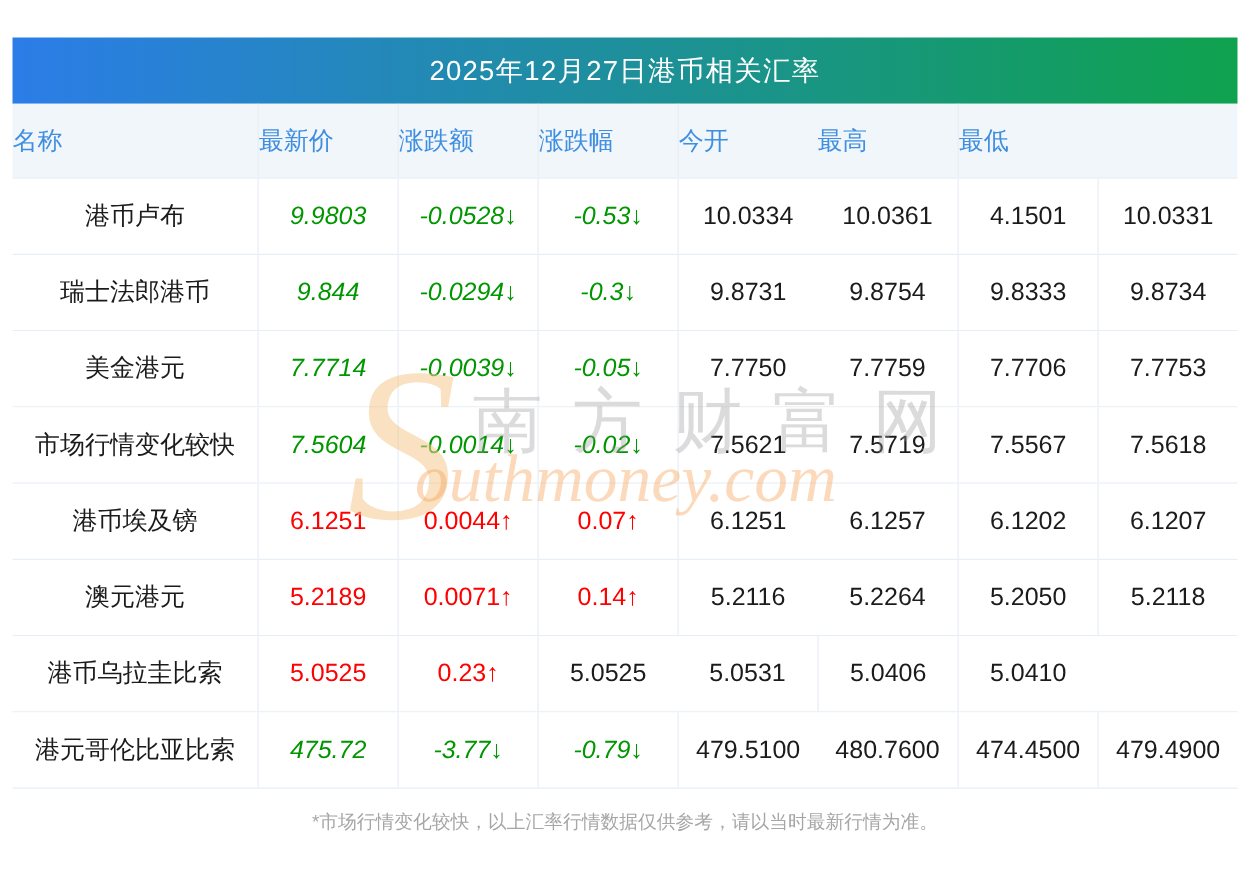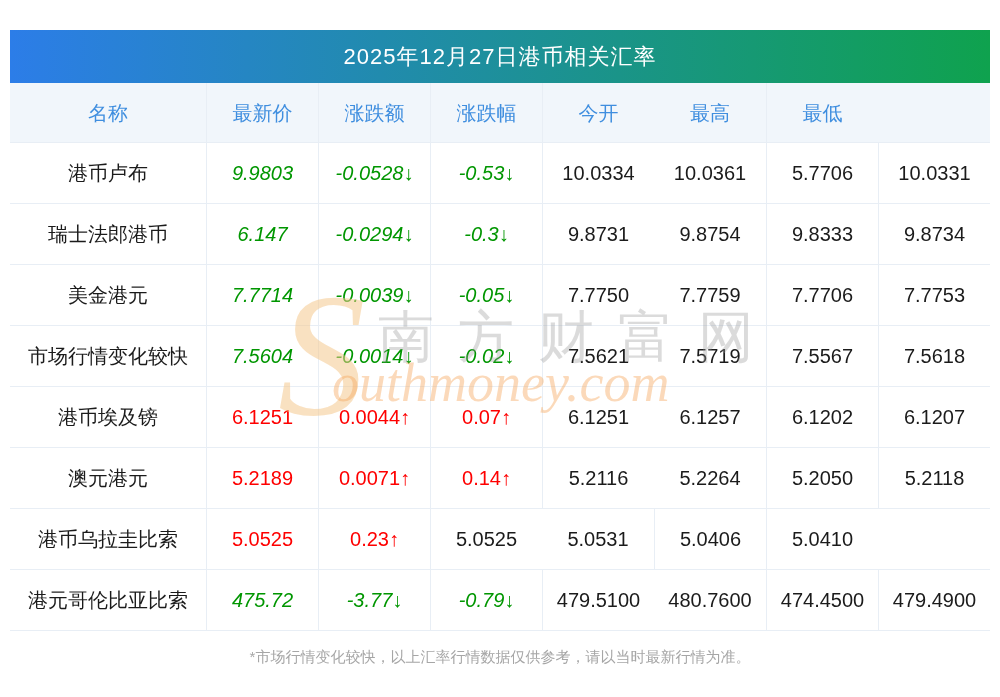--- a/index.html
+++ b/index.html
@@ -9,21 +9,21 @@
     -webkit-font-smoothing:antialiased;
   }
   .wrap{position:absolute;left:10px;top:30px;width:980px;}
   .titlebar{
     height:53px;line-height:53px;text-align:center;
     background:linear-gradient(to right,var(--grad-start,#2C7DE8),var(--grad-end,#0FA24E));
     color:#ffffff;font-size:22px;letter-spacing:1px;
   }
   .header-row{
     display:flex;height:60px;line-height:60px;background:#F1F6FB;
-    color:var(--header-text,#3F8EDF);font-size:20px;text-align:center;
+    color:var(--header-text,#3F8EDF);font-size:20px;text-align:left;
     border-bottom:1px solid #E8EEF5;box-sizing:border-box;
   }
   .row{
     display:flex;height:61px;line-height:60px;background:#ffffff;
     font-size:20px;text-align:center;border-bottom:1px solid #E8EEF5;
     box-sizing:border-box;
   }
   .c-name{width:196px;box-sizing:border-box;}
   .c{width:112px;box-sizing:border-box;}
   .bl{border-left:1px solid #E8EEF5;}
@@ -68,26 +68,26 @@
   </div>
 
   <div>
       <div class="row">
         <div class="c-name dark">港币卢布</div>
         <div class="c bl down">9.9803</div>
         <div class="c bl down">-0.0528↓</div>
         <div class="c bl down">-0.53↓</div>
         <div class="c bl dark">10.0334</div>
         <div class="c dark">10.0361</div>
-        <div class="c bl dark">5.7706</div>
+        <div class="c bl dark">4.1501</div>
         <div class="c bl dark">10.0331</div>
       </div>
       <div class="row">
         <div class="c-name dark">瑞士法郎港币</div>
-        <div class="c bl down">6.147</div>
+        <div class="c bl down">9.844</div>
         <div class="c bl down">-0.0294↓</div>
         <div class="c bl down">-0.3↓</div>
         <div class="c bl dark">9.8731</div>
         <div class="c dark">9.8754</div>
         <div class="c bl dark">9.8333</div>
         <div class="c bl dark">9.8734</div>
       </div>
       <div class="row">
         <div class="c-name dark">美金港元</div>
         <div class="c bl down">7.7714</div>

